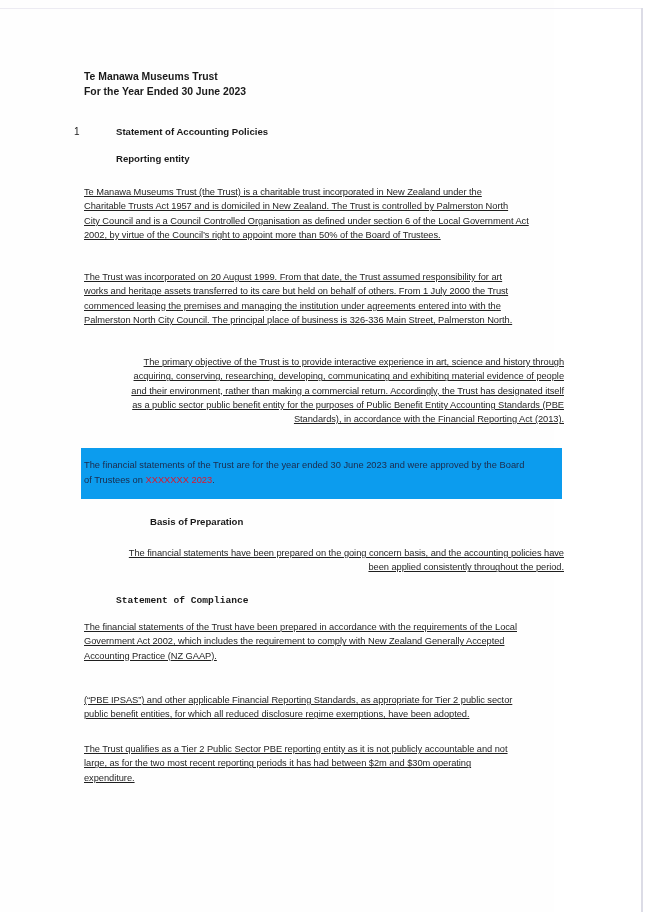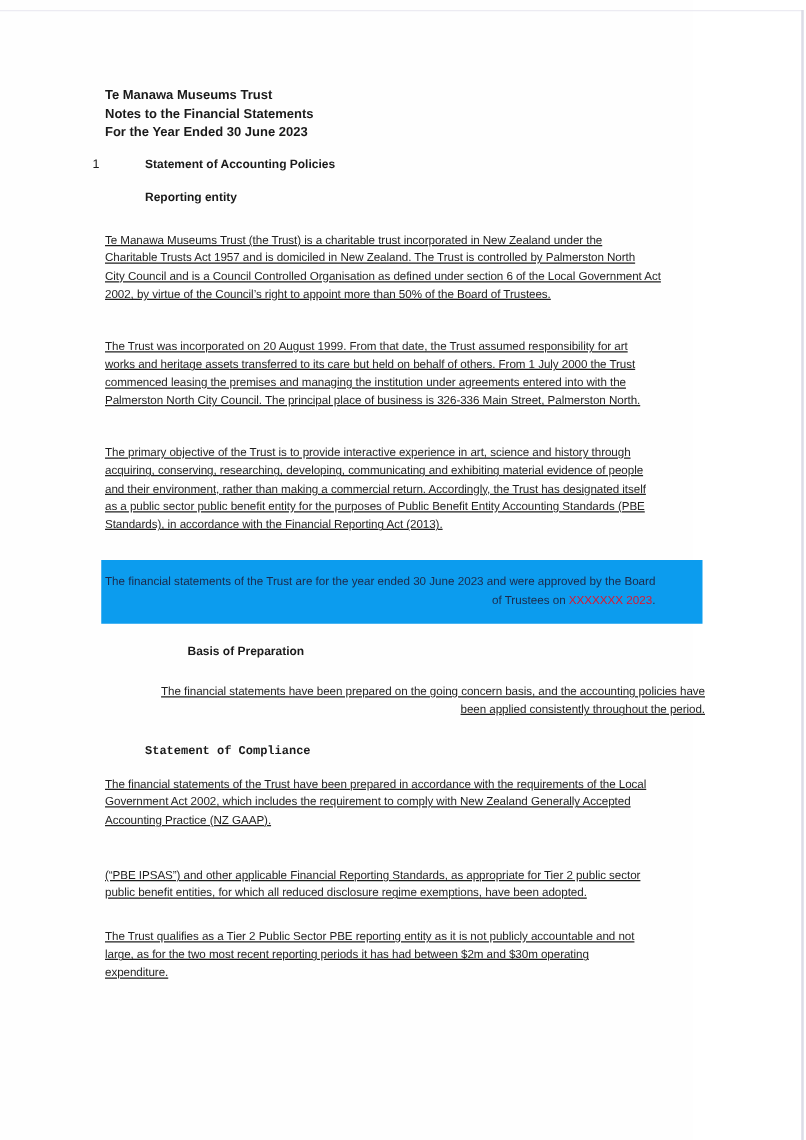--- a/index.html
+++ b/index.html
@@ -88,33 +88,32 @@
       background: #0c9cee;
     }
     .highlight-box .text {
       position: absolute;
       left: 3px;
       top: 10px;
       font-size: 9.3px;
       line-height: 15px;
       color: #1c2a4a;
     }
-    .highlight-box .line { display: block; white-space: nowrap; text-align: right; }
+    .highlight-box .line { display: block; white-space: nowrap; }
     .redacted-date { color: #e0142c; }
   </style>
 </head>
 <body>
 
 <div class="page">
   <div class="scan-edge-top"></div>
   <div class="scan-edge-right"></div>
 
   <div class="title-block">
     <div>Te Manawa Museums Trust</div>
-    <div>Notes to the Financial Statements</div>
     <div>For the Year Ended 30 June 2023</div>
   </div>
 
   <div class="section-number">1</div>
   <div class="heading" style="left:84px; top:126px;">Statement of Accounting Policies</div>
 
   <div class="heading" style="left:84px; top:153px;">Reporting entity</div>
 
   <div class="para" style="top:185px;">
     <span class="line">Te Manawa Museums Trust (the Trust) is a charitable trust incorporated in New Zealand under the</span>
@@ -123,21 +122,21 @@
     <span class="line">2002, by virtue of the Council’s right to appoint more than 50% of the Board of Trustees.</span>
   </div>
 
   <div class="para" style="top:270px;">
     <span class="line">The Trust was incorporated on 20 August 1999. From that date, the Trust assumed responsibility for art</span>
     <span class="line">works and heritage assets transferred to its care but held on behalf of others.  From 1 July 2000 the Trust</span>
     <span class="line">commenced leasing the premises and managing the institution under agreements entered into with the</span>
     <span class="line">Palmerston North City Council.  The principal place of business is 326-336 Main Street, Palmerston North.</span>
   </div>
 
-  <div class="para" style="top:355px;">
+  <div class="para" style="top:355px;text-align:right;">
     <span class="line">The primary objective of the Trust is to provide interactive experience in art, science and history through</span>
     <span class="line">acquiring, conserving, researching, developing, communicating and exhibiting material evidence of people</span>
     <span class="line">and their environment, rather than making a commercial return.  Accordingly, the Trust has designated itself</span>
     <span class="line">as a public sector public benefit entity for the purposes of Public Benefit Entity Accounting Standards (PBE</span>
     <span class="line">Standards), in accordance with the Financial Reporting Act (2013).</span>
   </div>
 
   <div class="highlight-box">
     <div class="text">
       <span class="line">The financial statements of the Trust are for the year ended 30 June 2023 and were approved by the Board</span>

